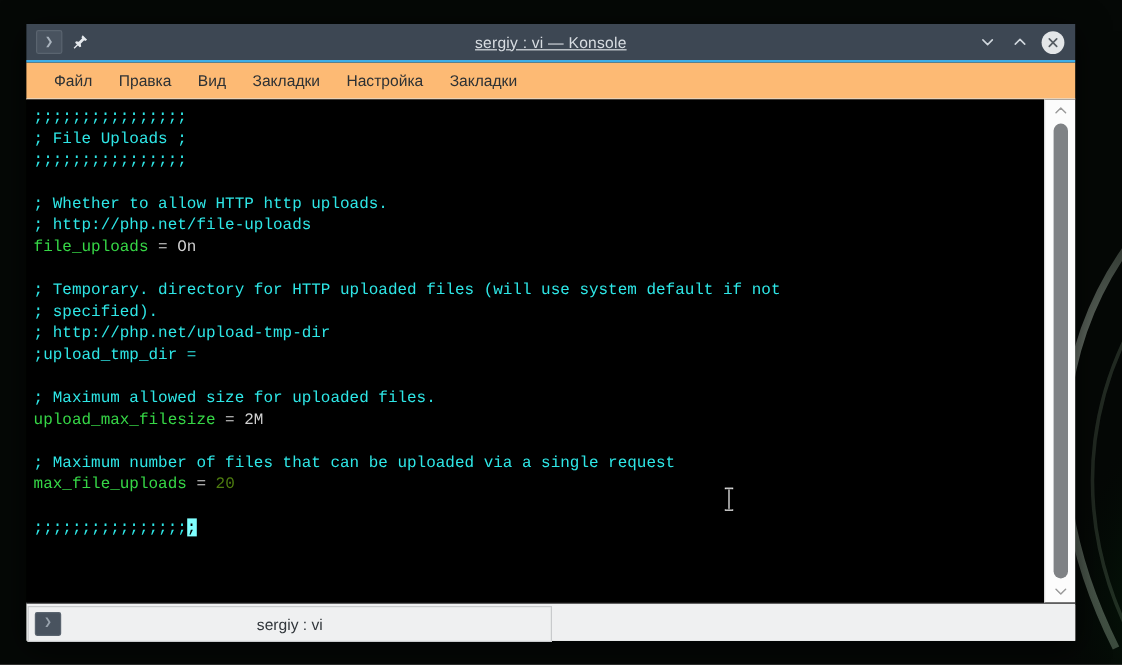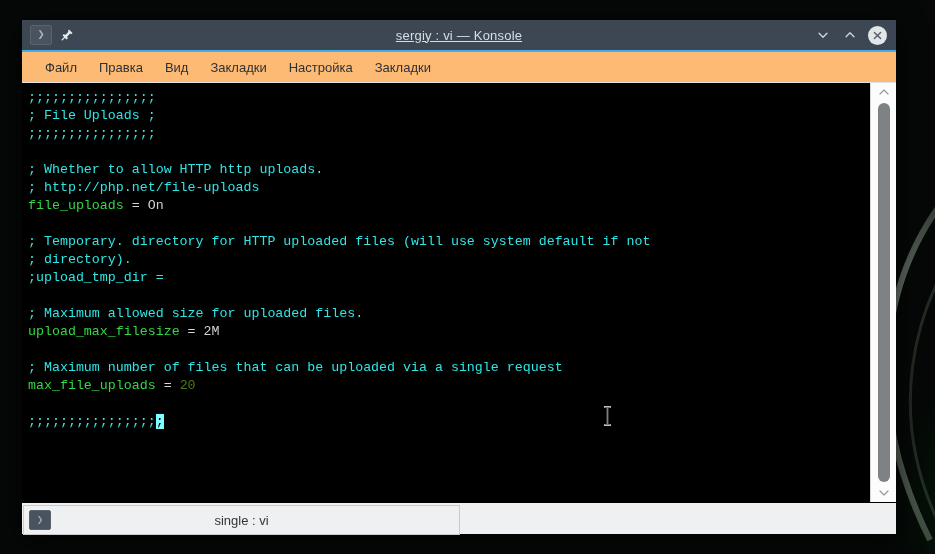--- a/index.html
+++ b/index.html
@@ -208,21 +208,22 @@
         <div id="term-lines">
             <div class="tline"><span class="c-comment">;;;;;;;;;;;;;;;;</span></div>
             <div class="tline"><span class="c-comment">; File Uploads ;</span></div>
             <div class="tline"><span class="c-comment">;;;;;;;;;;;;;;;;</span></div>
             <div class="tline">&nbsp;</div>
             <div class="tline"><span class="c-comment">; Whether to allow HTTP http uploads.</span></div>
             <div class="tline"><span class="c-comment">; http://php.net/file-uploads</span></div>
             <div class="tline"><span class="c-key">file_uploads</span> <span class="c-eq">=</span> <span class="c-val">On</span></div>
             <div class="tline">&nbsp;</div>
             <div class="tline"><span class="c-comment">; Temporary. directory for HTTP uploaded files (will use system default if not</span></div>
-            <div class="tline"><span class="c-comment">; directory).</span></div>
+            <div class="tline"><span class="c-comment">; specified).</span></div>
+            <div class="tline"><span class="c-comment">; http://php.net/upload-tmp-dir</span></div>
             <div class="tline"><span class="c-comment">;upload_tmp_dir =</span></div>
             <div class="tline">&nbsp;</div>
             <div class="tline"><span class="c-comment">; Maximum allowed size for uploaded files.</span></div>
             <div class="tline"><span class="c-key">upload_max_filesize</span> <span class="c-eq">=</span> <span class="c-val">2M</span></div>
             <div class="tline">&nbsp;</div>
             <div class="tline"><span class="c-comment">; Maximum number of files that can be uploaded via a single request</span></div>
             <div class="tline"><span class="c-key">max_file_uploads</span> <span class="c-eq">=</span> <span class="c-num">20</span></div>
             <div class="tline">&nbsp;</div>
             <div class="tline"><span class="c-comment">;;;;;;;;;;;;;;;;</span><span class="cursor-blk">;</span><span class="c-comment"></span></div>
           </div>
@@ -253,19 +254,19 @@
           <svg width="12" height="10" viewBox="0 0 12 10">
             <polyline points="2,3 6,7 10,3" fill="none" stroke="#9a9a9a" stroke-width="1.2" stroke-linecap="round" stroke-linejoin="round"></polyline>
           </svg>
         </div>
       </div>
     </div>
 
     <div id="tabbar">
       <div id="tab-0">
         <div class="tab-icon-box">❯</div>
-        <div class="tab-label">single : vi</div>
+        <div class="tab-label">sergiy : vi</div>
       </div>
       <div id="tabbar-rest"></div>
     </div>
 
   </div>
 </div>
 
 </body></html>

